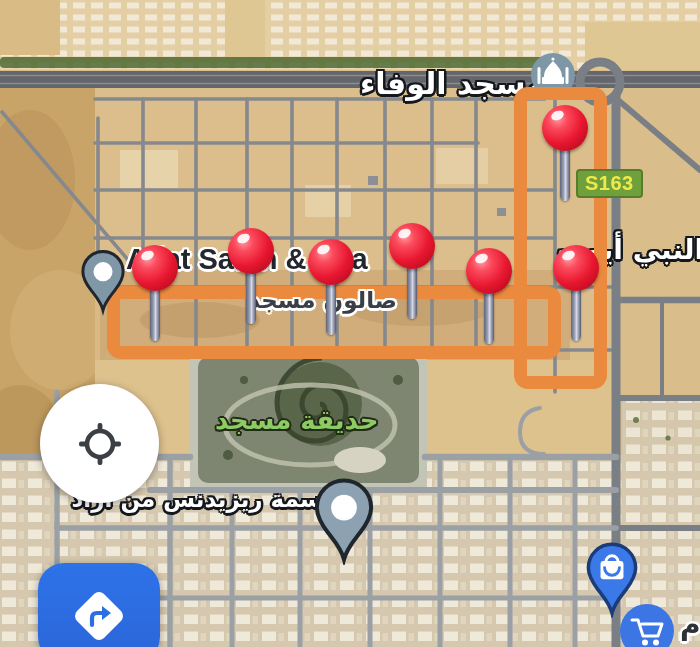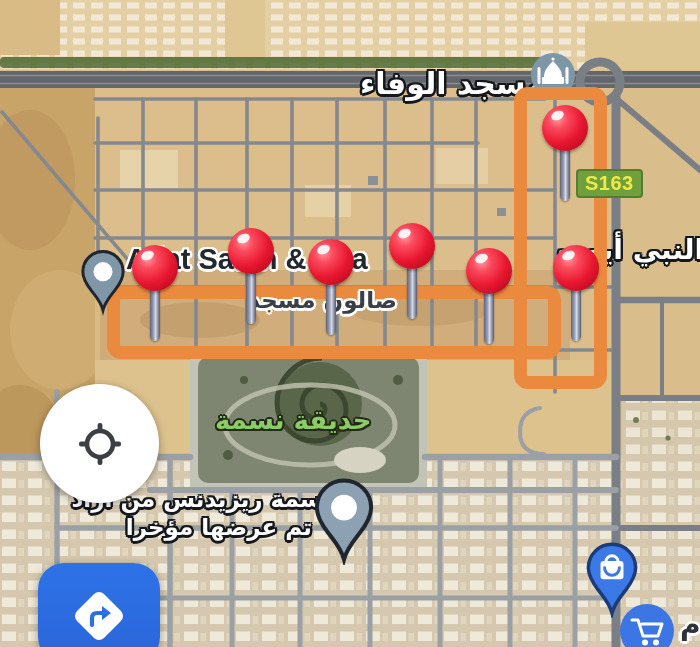--- a/index.html
+++ b/index.html
@@ -187,23 +187,22 @@
     </svg>
   </div>
 
   <div class="sel" style="left:107px;top:286px;width:454px;height:73px;"></div>
   <div class="sel" style="left:514px;top:87px;width:93px;height:302px;"></div>
 
   <div class="badge">S163</div>
 
   <div class="lbl halo-light" style="left:126px;top:243px;font-size:29px;z-index:4;font-family:'Liberation Sans',sans-serif;">Adat Salon &amp; Spa</div>
   <div class="lbl halo-light" style="left:248px;top:287px;font-size:23px;direction:rtl;z-index:4;color:#3A3F47;">صالون مسجد</div>
-  <div class="lbl park-lbl" style="left:215px;top:405px;font-size:26px;direction:rtl;z-index:4;">حديقة نسمة</div>
+  <div class="lbl park-lbl" style="left:215px;top:405px;font-size:26px;direction:rtl;z-index:4;">حديقة مسجد</div>
   <div class="lbl halo-dark" style="right:368px;top:486px;font-size:23px;direction:rtl;z-index:4;">نسمة ريزيدنس من أراد</div>
-  <div class="lbl halo-dark" style="right:388px;top:514px;font-size:23px;direction:rtl;z-index:4;">تم عرضها مؤخرا</div>
   <div class="lbl halo-light" style="left:680px;top:608px;font-size:28px;z-index:4;color:#2E3238;">م</div>
 
   <div class="poi" style="left:80px;top:247px;">
     <svg width="46" height="70" viewBox="0 0 40 56">
       <path d="M20 1.5 C10.3 1.5 2.5 9.3 2.5 19 C2.5 24.6 5.6 29.9 9.6 35.1 C13.6 40.3 18 44.9 20 52.5 C22 44.9 26.4 40.3 30.4 35.1 C34.4 29.9 37.5 24.6 37.5 19 C37.5 9.3 29.7 1.5 20 1.5 Z" fill="#7F97A7" stroke="#20262E" stroke-width="2.6"></path>
       <circle cx="20" cy="19" r="8.3" fill="#ffffff"></circle>
     </svg>
   </div>
 
   <div class="poi" style="left:313px;top:478px;">

